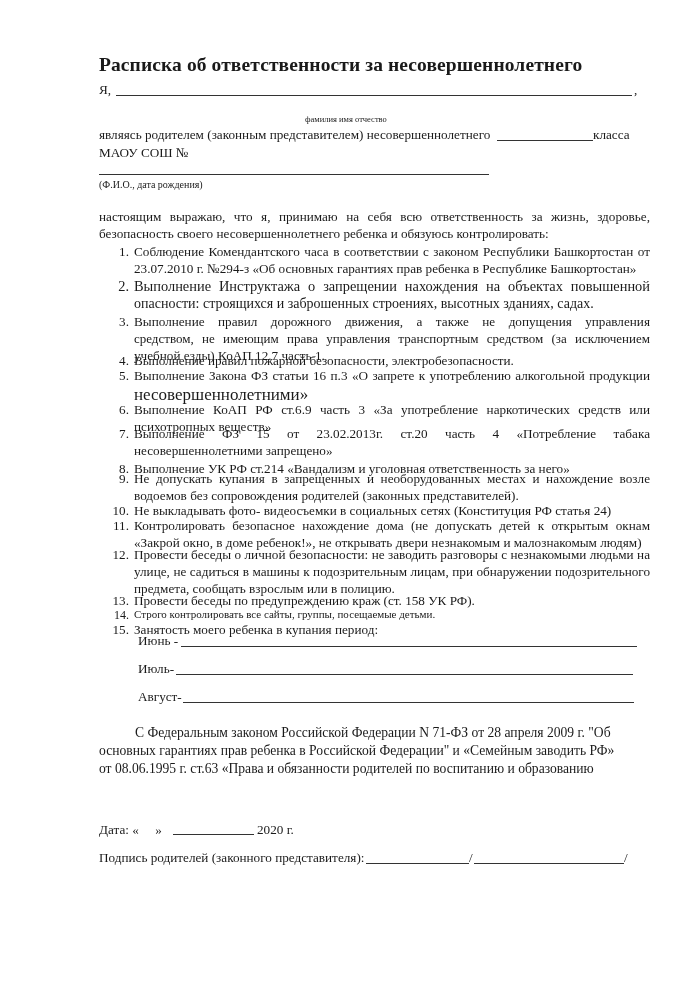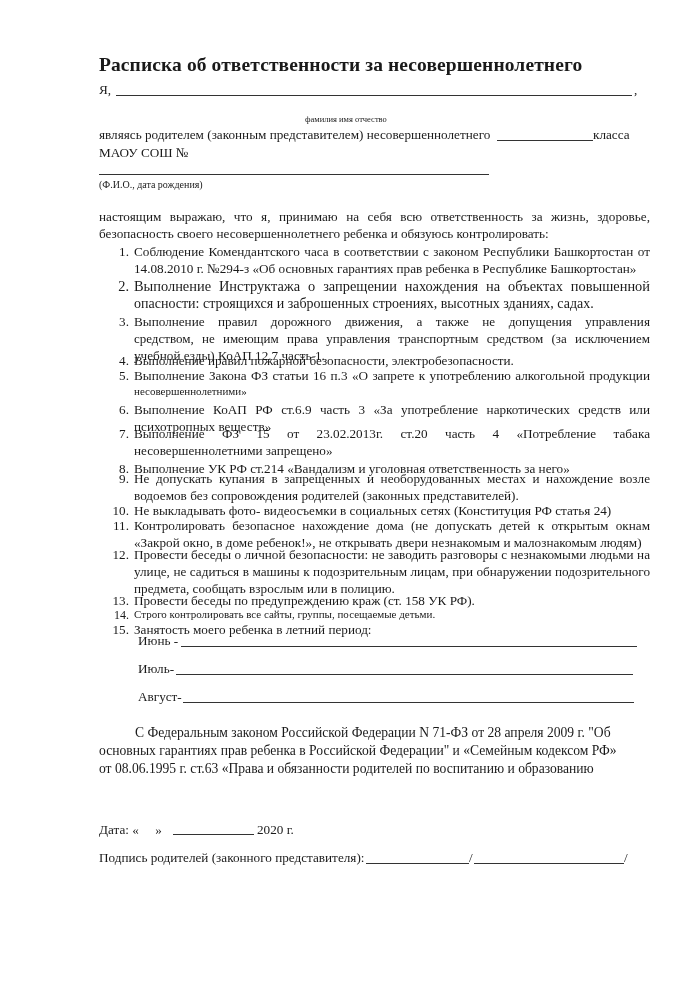--- a/index.html
+++ b/index.html
@@ -31,33 +31,33 @@
 <div class="abs t13" style="left:99px; top:145px;">МАОУ СОШ №</div>
 <div class="line" style="left:99px; top:174px; width:390px;"></div>
 <div class="abs xs" style="left:99px; top:179px;">(Ф.И.О., дата рождения)</div>
 
 <div class="abs t13 just" style="left:99px; top:209px; width:551px;">настоящим выражаю, что я,  принимаю на себя всю ответственность  за жизнь, здоровье,</div>
 <div class="abs t13" style="left:99px; top:226px;">безопасность  своего несовершеннолетнего ребенка и обязуюсь контролировать:</div>
 
 <div id="items">
     <div class="item-num" style="left: 107px; top: 244px; font-size: 13.2px;">1.</div>
     <div class="item-text just" style="left: 134px; top: 244px; font-size: 13.2px; width: 516px; white-space: normal; height: 16px; overflow: hidden;">Соблюдение Комендантского часа в соответствии с законом Республики Башкортостан от</div>
-    <div class="item-text" style="left: 134px; top: 261px; font-size: 13.2px;">14.08.2010 г. №294-з «Об основных гарантиях прав ребенка в Республике Башкортостан»</div>
+    <div class="item-text" style="left: 134px; top: 261px; font-size: 13.2px;">23.07.2010 г. №294-з «Об основных гарантиях прав ребенка в Республике Башкортостан»</div>
     <div class="item-num" style="left: 107px; top: 278px; font-size: 14.4px;">2.</div>
     <div class="item-text just" style="left: 134px; top: 278px; font-size: 14.4px; width: 516px; white-space: normal; height: 16px; overflow: hidden;">Выполнение Инструктажа о запрещении нахождения на объектах повышенной</div>
     <div class="item-text" style="left: 134px; top: 296px; font-size: 14px;">опасности: строящихся и заброшенных строениях, высотных зданиях, садах.</div>
     <div class="item-num" style="left: 107px; top: 314px; font-size: 13.2px;">3.</div>
     <div class="item-text just" style="left: 134px; top: 314px; font-size: 13.2px; width: 516px; white-space: normal; height: 16px; overflow: hidden;">Выполнение правил дорожного движения, а также не допущения управления транспортным</div>
     <div class="item-text just" style="left: 134px; top: 331px; font-size: 13px; width: 516px; white-space: normal; height: 16px; overflow: hidden;">средством, не имеющим права управления транспортным средством (за исключением</div>
     <div class="item-text" style="left: 134px; top: 348px; font-size: 13.2px;">учебной езды) КоАП 12.7 часть 1.</div>
     <div class="item-num" style="left: 107px; top: 353px; font-size: 13.2px;">4.</div>
     <div class="item-text" style="left: 134px; top: 353px; font-size: 13.2px;">Выполнение правил пожарной безопасности,  электробезопасности.</div>
     <div class="item-num" style="left: 107px; top: 368px; font-size: 13.2px;">5.</div>
     <div class="item-text just" style="left: 134px; top: 368px; font-size: 13.2px; width: 516px; white-space: normal; height: 16px; overflow: hidden;">Выполнение Закона ФЗ статьи 16 п.3 «О запрете к употреблению алкогольной продукции</div>
-    <div class="item-text" style="left: 134px; top: 385px; font-size: 11px;">несовершеннолетними»</div>
+    <div class="item-text" style="left: 134px; top: 385px; font-size: 17px;">несовершеннолетними»</div>
     <div class="item-num" style="left: 107px; top: 402px; font-size: 13.2px;">6.</div>
     <div class="item-text just" style="left: 134px; top: 402px; font-size: 13.2px; width: 516px; white-space: normal; height: 16px; overflow: hidden;">Выполнение КоАП РФ ст.6.9 часть 3 «За употребление наркотических средств или</div>
     <div class="item-text" style="left: 134px; top: 419px; font-size: 13.2px;">психотропных веществ»</div>
     <div class="item-num" style="left: 107px; top: 426px; font-size: 13.2px;">7.</div>
     <div class="item-text just" style="left: 134px; top: 426px; font-size: 13.2px; width: 516px; white-space: normal; height: 16px; overflow: hidden;">Выполнение ФЗ 15 от 23.02.2013г. ст.20 часть 4 «Потребление табака</div>
     <div class="item-text" style="left: 134px; top: 443px; font-size: 13.2px;">несовершеннолетними запрещено»</div>
     <div class="item-num" style="left: 107px; top: 461px; font-size: 13.2px;">8.</div>
     <div class="item-text" style="left: 134px; top: 461px; font-size: 13.2px;"> Выполнение УК РФ ст.214 «Вандализм и уголовная ответственность за него»</div>
     <div class="item-num" style="left: 107px; top: 471px; font-size: 13.2px;">9.</div>
     <div class="item-text just" style="left: 134px; top: 471px; font-size: 13.2px; width: 516px; white-space: normal; height: 16px; overflow: hidden;">Не допускать купания в запрещенных и необорудованных  местах и нахождение возле</div>
@@ -69,33 +69,33 @@
     <div class="item-text" style="left: 134px; top: 535px; font-size: 13.2px;">«Закрой окно, в доме ребенок!», не открывать двери  незнакомым и малознакомым людям)</div>
     <div class="item-num" style="left: 107px; top: 547px; font-size: 13.2px;">12.</div>
     <div class="item-text just" style="left: 134px; top: 547px; font-size: 13.2px; width: 516px; white-space: normal; height: 16px; overflow: hidden;">Провести беседы о личной безопасности: не заводить разговоры с незнакомыми людьми на</div>
     <div class="item-text just" style="left: 134px; top: 564px; font-size: 13.2px; width: 516px; white-space: normal; height: 16px; overflow: hidden;">улице, не садиться в машины к подозрительным лицам, при обнаружении подозрительного</div>
     <div class="item-text" style="left: 134px; top: 581px; font-size: 13.2px;">предмета, сообщать взрослым или в полицию.</div>
     <div class="item-num" style="left: 107px; top: 593px; font-size: 13.2px;">13.</div>
     <div class="item-text" style="left: 134px; top: 593px; font-size: 13.2px;">Провести беседы по предупреждению краж (ст. 158 УК РФ).</div>
     <div class="item-num" style="left: 107px; top: 608px; font-size: 12px;">14.</div>
     <div class="item-text" style="left: 134px; top: 608px; font-size: 11px;">Строго контролировать все сайты, группы, посещаемые детьми.</div>
     <div class="item-num" style="left: 107px; top: 622px; font-size: 13.2px;">15.</div>
-    <div class="item-text" style="left: 134px; top: 622px; font-size: 13.2px;">Занятость  моего ребенка в летний период:</div>
+    <div class="item-text" style="left: 134px; top: 622px; font-size: 13.2px;">Занятость  моего ребенка в купания период:</div>
   </div>
 
 <div class="abs t13" style="left:138px; top:633px;">Июнь -</div>
 <div class="line" style="left:181px; top:646px; width:456px;"></div>
 <div class="abs t13" style="left:138px; top:661px;">Июль-</div>
 <div class="line" style="left:176px; top:674px; width:457px;"></div>
 <div class="abs t13" style="left:138px; top:689px;">Август-</div>
 <div class="line" style="left:183px; top:702px; width:451px;"></div>
 
 <div class="abs" style="left:99px; top:724px; font-size:13.6px;">
   <div style="padding-left:36px; line-height:18px;">С Федеральным законом Российской Федерации N 71-ФЗ  от 28 апреля 2009 г. "Об</div>
-  <div style="line-height:18px;">основных гарантиях прав ребенка в Российской Федерации"  и  «Семейным кодексом РФ»</div>
+  <div style="line-height:18px;">основных гарантиях прав ребенка в Российской Федерации"  и  «Семейным заводить РФ»</div>
   <div style="line-height:18px;">от 08.06.1995 г. ст.63 «Права и обязанности родителей по воспитанию и образованию</div>
 </div>
 
 <div class="abs t13" style="left:99px; top:822px; white-space:pre;">Дата: «     »</div>
 <div class="line" style="left:173px; top:834px; width:81px;"></div>
 <div class="abs t13" style="left:257px; top:822px;">2020 г.</div>
 
 <div class="abs t13" style="left:99px; top:850px;">Подпись родителей (законного представителя):</div>
 <div class="line" style="left:366px; top:863px; width:103px;"></div>
 <div class="abs t13" style="left:469px; top:850px;">/</div>

